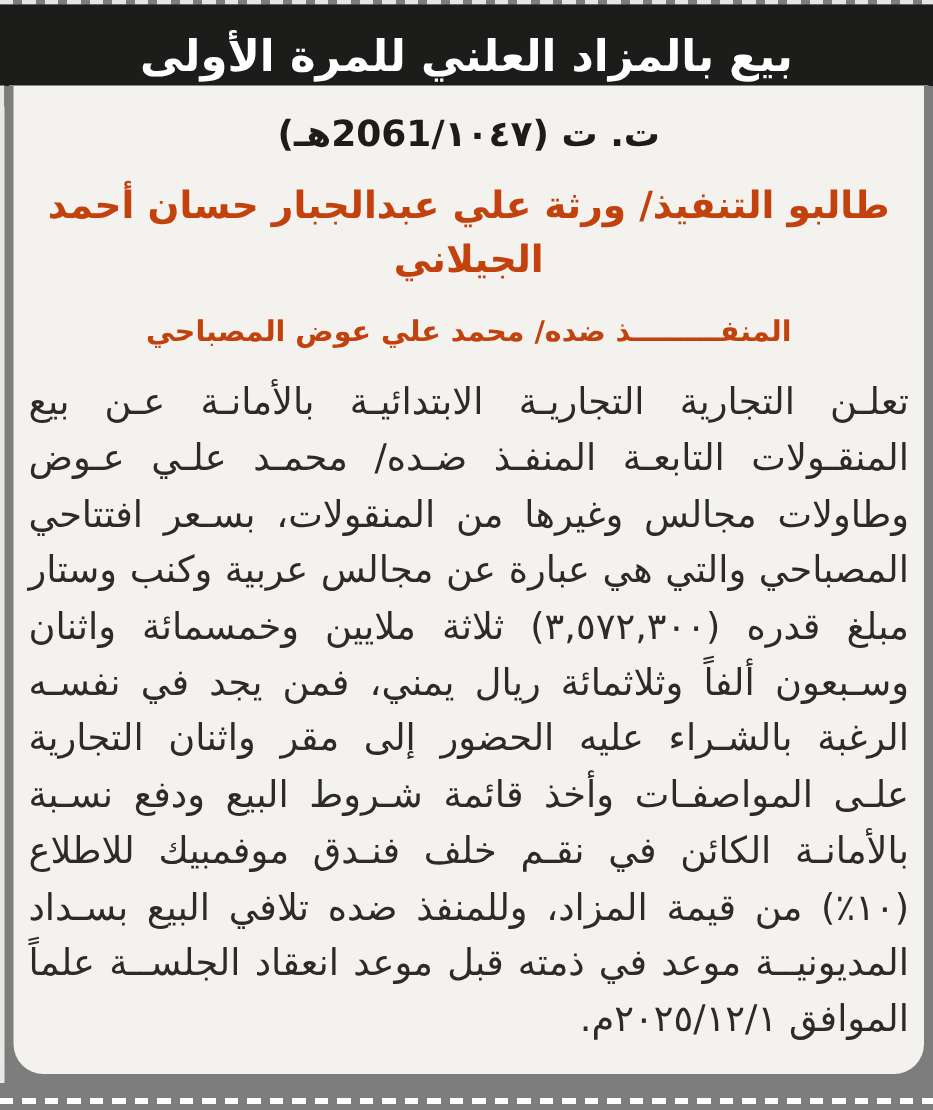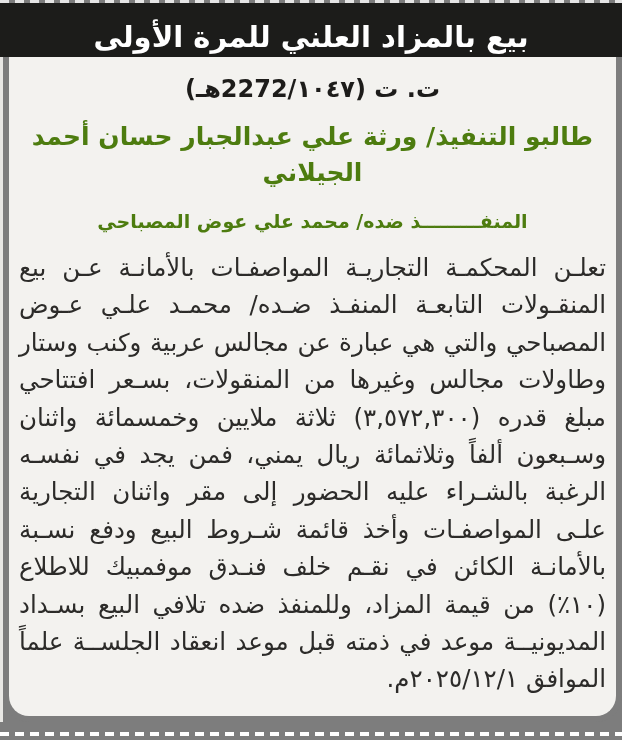--- a/index.html
+++ b/index.html
@@ -38,21 +38,21 @@
   }
   .page-edge-sliver {
     position: absolute; top: 57px; left: 0; width: 3px; bottom: 18px;
     background: #e9e8e5;
   }
   .case-ref {
     text-align: center; font-weight: bold; font-size: 24px;
     margin-top: 10px; color: #1d1c1a;
   }
   .party {
-    text-align: center; font-weight: bold; color: #4d7c0f;
+    text-align: center; font-weight: bold; color: #c2410c;
   }
   .petitioner { font-size: 25px; margin-top: 16px; line-height: 36px; }
   .respondent { font-size: 19px; margin-top: 12px; line-height: 36px; }
   .body-text { margin-top: 10px; font-size: 24.5px; }
   .body-line {
     direction: rtl;
     text-align: justify;
     text-align-last: justify;
     line-height: 37.4px;
     white-space: normal;
@@ -64,31 +64,31 @@
 
 <div class="page" style="--bar_bg: #1c1c1a; --bar_text: #ffffff; --paper_bg: #f3f2ef; --frame_gray: #7d7d7d; --body_text: #2c2b29;">
 
   <div class="edge-strip top"></div>
 
   <div class="title-bar">
     <span>بيع بالمزاد العلني للمرة الأولى</span>
   </div>
 
   <div class="paper">
-    <div class="case-ref">ت. ت (2272/١٠٤٧هـ)</div>
+    <div class="case-ref">ت. ت (2061/١٠٤٧هـ)</div>
 
     <div class="party petitioner">طالبو التنفيذ/ ورثة علي عبدالجبار حسان أحمد الجيلاني</div>
 
     <div class="party respondent">المنفـــــــــذ ضده/ محمد علي عوض المصباحي</div>
 
     <div class="body-text">
-        <div class="body-line">تعلـن المحكمـة التجاريـة المواصفـات بالأمانـة عـن بيع</div>
+        <div class="body-line">تعلـن التجارية التجاريـة الابتدائيـة بالأمانـة عـن بيع</div>
         <div class="body-line">المنقـولات التابعـة المنفـذ ضـده/ محمـد علـي عـوض</div>
+        <div class="body-line">وطاولات مجالس وغيرها من المنقولات، بسـعر افتتاحي</div>
         <div class="body-line">المصباحي والتي هي عبارة عن مجالس عربية وكنب وستار</div>
-        <div class="body-line">وطاولات مجالس وغيرها من المنقولات، بسـعر افتتاحي</div>
         <div class="body-line">مبلغ قدره (٣,٥٧٢,٣٠٠) ثلاثة ملايين وخمسمائة واثنان</div>
         <div class="body-line">وسـبعون ألفاً وثلاثمائة ريال يمني، فمن يجد في نفسـه</div>
         <div class="body-line">الرغبة بالشـراء عليه الحضور إلى مقر واثنان التجارية</div>
         <div class="body-line">علـى المواصفـات وأخذ قائمة شـروط البيع ودفع نسـبة</div>
         <div class="body-line">بالأمانـة الكائن في نقـم خلف فنـدق موفمبيك للاطلاع</div>
         <div class="body-line">(١٠٪) من قيمة المزاد، وللمنفذ ضده تلافي البيع بسـداد</div>
         <div class="body-line">المديونيــة موعد في ذمته قبل موعد انعقاد الجلســة علماً</div>
         <div class="body-line is-last">الموافق ٢٠٢٥/١٢/١م.</div>
       </div>
   </div>

